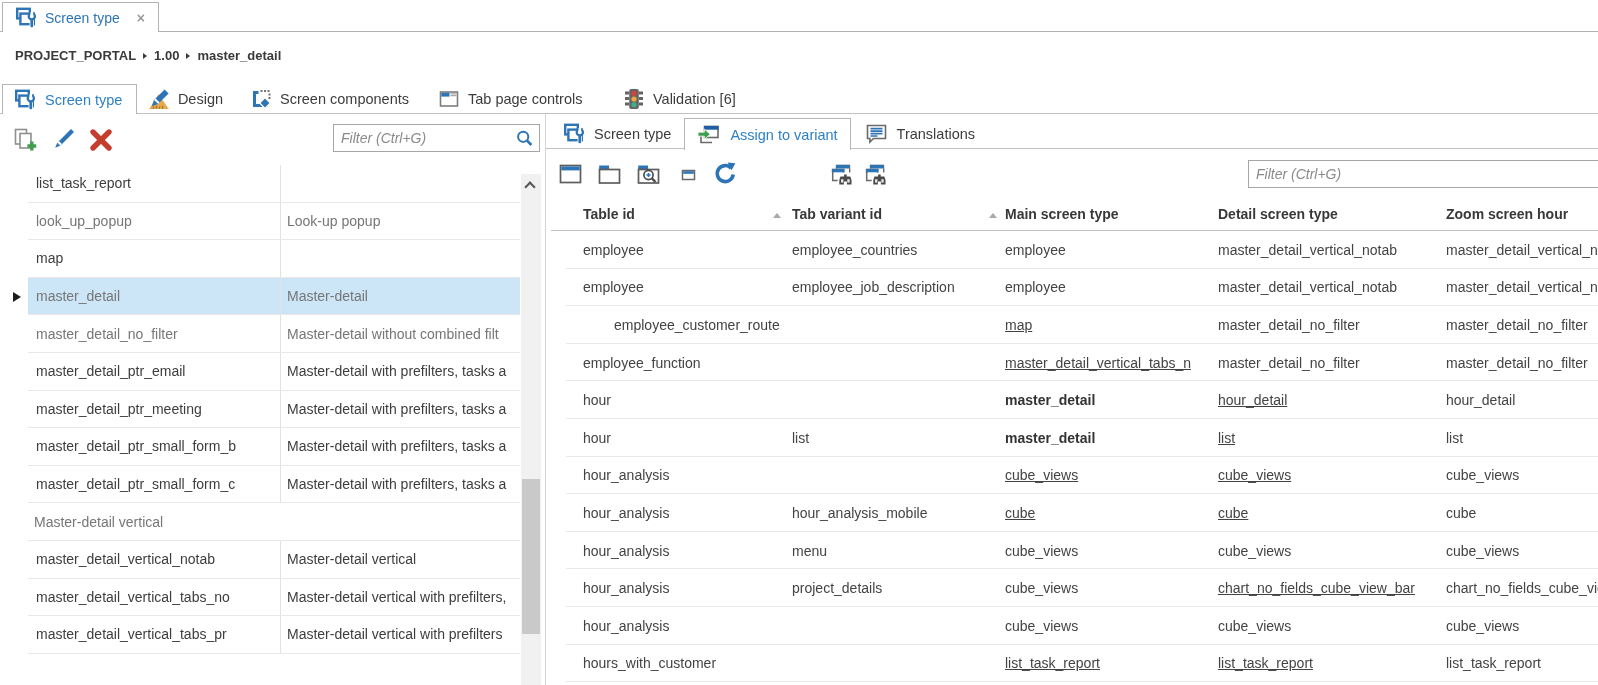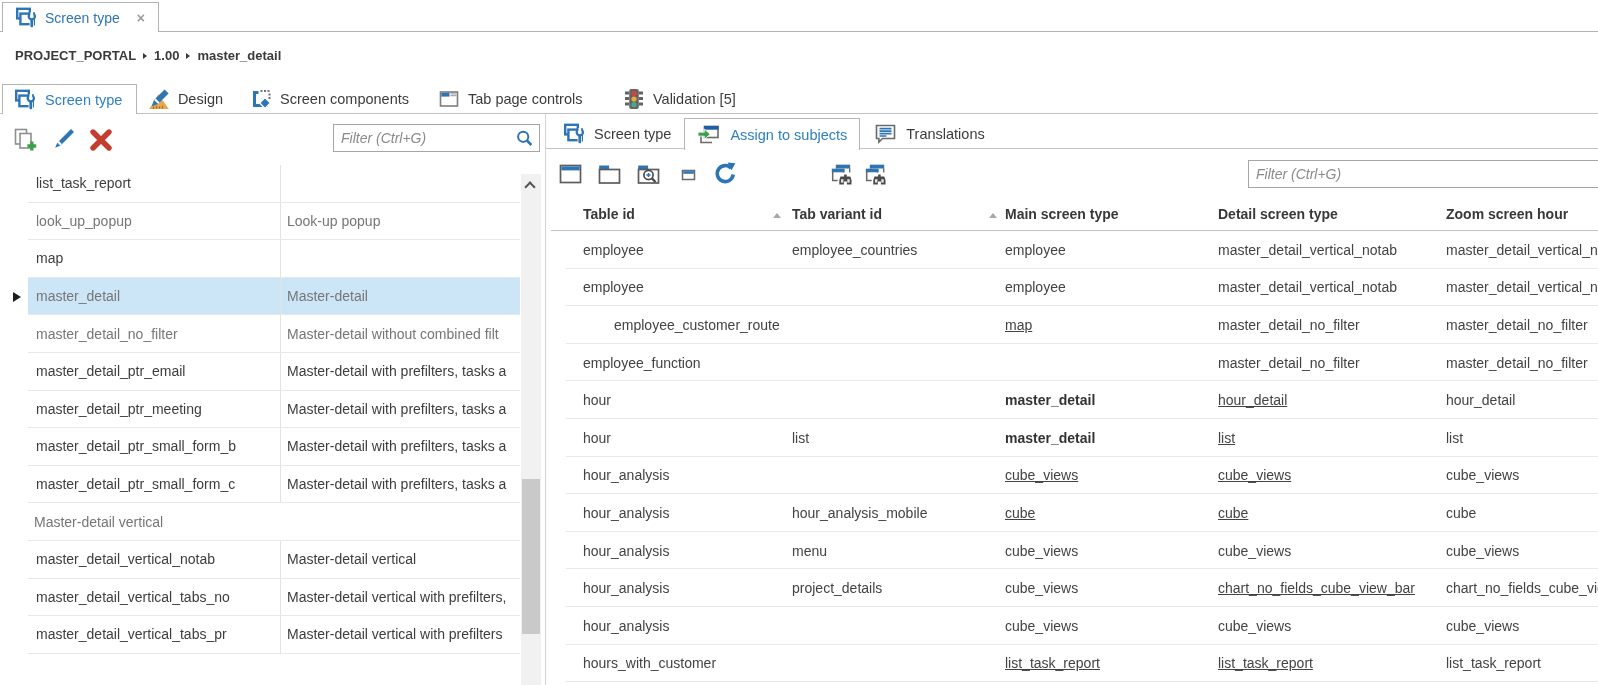--- a/index.html
+++ b/index.html
@@ -176,21 +176,21 @@
         <div class="mtab" style="margin-left: 14.5px;">
           <span class="ic">
             <svg width="22" height="22" viewBox="0 0 22 22">
               <path d="M2 3.5 h4 v3 h-4 z M2 9 h4 v3 h-4 z M2 14.5 h4 v3 h-4 z M16 3.5 h4 v3 h-4 z M16 9 h4 v3 h-4 z M16 14.5 h4 v3 h-4 z" fill="#646464"></path>
               <rect x="6.2" y="1" width="9.6" height="20" rx="2" fill="#646464"></rect>
               <circle cx="11" cy="5.3" r="2.6" fill="#d4443c"></circle>
               <circle cx="11" cy="11" r="2.6" fill="#f0a73b"></circle>
               <circle cx="11" cy="16.7" r="2.6" fill="#3fae8c"></circle>
             </svg>
           </span>
-          <span>Validation [5]</span>
+          <span>Validation [6]</span>
         </div>
       </div>
   </div>
 
   <div class="content">
 
     <div class="left-panel">
       <div class="left-toolbar" id="left-toolbar">
         <div class="left-filter">
           <input class="filter-input" type="text" placeholder="Filter (Ctrl+G)" style="">
@@ -326,21 +326,21 @@
             </div>
             <div class="rtab active">
               <span class="ic">
                 <svg width="25" height="25" viewBox="0 0 25 25">
                   <path d="M4 10 v10.5 h11" fill="none" stroke="#6a6a6a" stroke-width="1.6"></path>
                   <rect x="7.5" y="4.5" width="13.5" height="11" fill="#fff" stroke="#6a6a6a" stroke-width="1.6"></rect>
                   <rect x="7" y="3.9" width="14.5" height="3.8" fill="#1f5fa8"></rect>
                   <path d="M1 10.2 h6.4 v-3.1 l5.8 5.1 -5.8 5.1 v-3.1 H1 z" fill="#3f9e4d" stroke="#fff" stroke-width="0.8"></path>
                 </svg>
               </span>
-              <span>Assign to subjects</span>
+              <span>Assign to variant</span>
             </div>
             <div class="rtab">
               <span class="ic">
                 <svg width="25" height="25" viewBox="0 0 25 25">
                   <path d="M3.5 4.5 h18 v13 h-12 l-3.6 3.6 v-3.6 h-2.4 z" fill="#fff" stroke="#6a6a6a" stroke-width="1.6"></path>
                   <path d="M6.5 7.7 h12 M6.5 10.2 h12 M6.5 12.7 h12 M6.5 15 h7" stroke="#2e75b6" stroke-width="1.7"></path>
                 </svg>
               </span>
               <span>Translations</span>
             </div>
@@ -424,36 +424,38 @@
           <div class="rrow">
             <div class="rcell" style="left: 37px; width: 205px;">employee</div>
             <div class="rcell" style="left: 246px; width: 209px;">employee_countries</div>
             <div class="rcell" style="left: 459px; width: 209px;">employee</div>
             <div class="rcell" style="left: 672px; width: 224px;">master_detail_vertical_notab</div>
             <div class="rcell" style="left: 900px; width: 160px;">master_detail_vertical_notab</div>
             <div class="sep"></div>
           </div>
           <div class="rrow">
             <div class="rcell" style="left: 37px; width: 205px;">employee</div>
+            <div class="rcell" style="left: 246px; width: 209px;">employee_job_description</div>
             <div class="rcell" style="left: 459px; width: 209px;">employee</div>
             <div class="rcell" style="left: 672px; width: 224px;">master_detail_vertical_notab</div>
             <div class="rcell" style="left: 900px; width: 160px;">master_detail_vertical_notab</div>
             <div class="sep"></div>
           </div>
           <div class="rrow">
             <div class="rcell" style="left: 37px; width: 205px; margin-left: 31px;">employee_customer_route</div>
             <div class="rcell" style="left: 246px; width: 209px;"></div>
             <div class="rcell u" style="left: 459px; width: 209px;">map</div>
             <div class="rcell" style="left: 672px; width: 224px;">master_detail_no_filter</div>
             <div class="rcell" style="left: 900px; width: 160px;">master_detail_no_filter</div>
             <div class="sep"></div>
           </div>
           <div class="rrow">
             <div class="rcell" style="left: 37px; width: 205px;">employee_function</div>
             <div class="rcell" style="left: 246px; width: 209px;"></div>
+            <div class="rcell u" style="left: 459px; width: 209px;">master_detail_vertical_tabs_n</div>
             <div class="rcell" style="left: 672px; width: 224px;">master_detail_no_filter</div>
             <div class="rcell" style="left: 900px; width: 160px;">master_detail_no_filter</div>
             <div class="sep"></div>
           </div>
           <div class="rrow">
             <div class="rcell" style="left: 37px; width: 205px;">hour</div>
             <div class="rcell" style="left: 246px; width: 209px;"></div>
             <div class="rcell b" style="left: 459px; width: 209px;">master_detail</div>
             <div class="rcell u" style="left: 672px; width: 224px;">hour_detail</div>
             <div class="rcell" style="left: 900px; width: 160px;">hour_detail</div>

